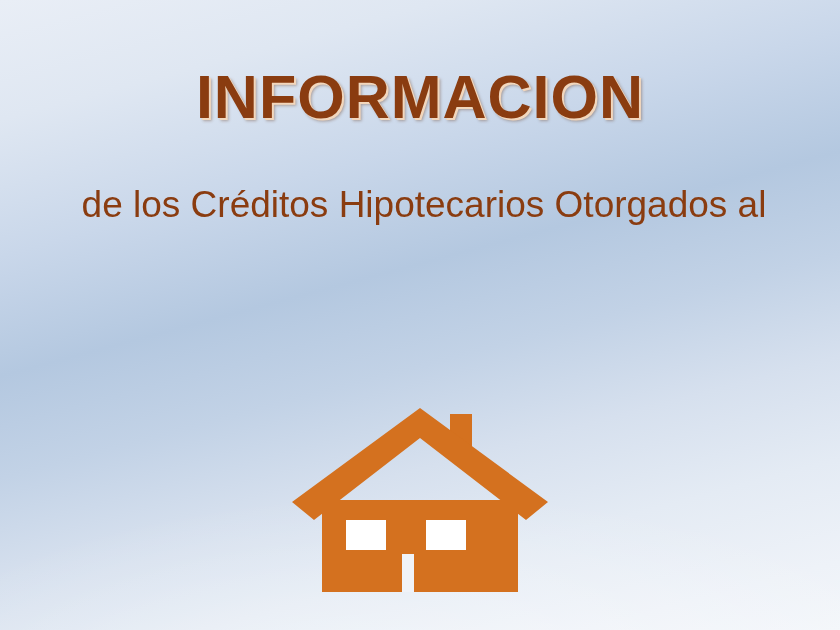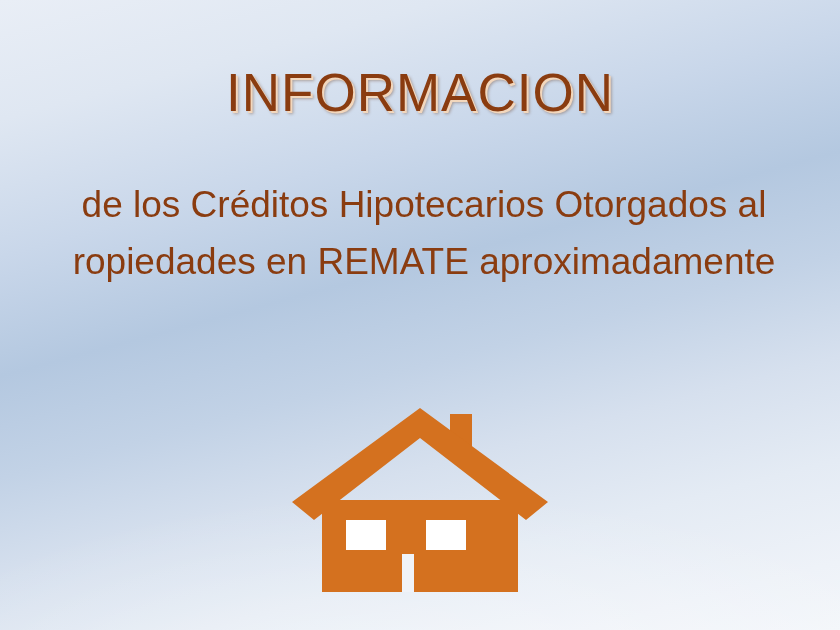--- a/index.html
+++ b/index.html
@@ -36,22 +36,22 @@
         rgba(255,255,255,0.55) 0%,
         rgba(255,255,255,0.0) 60%);
     pointer-events: none;
   }
   .title {
     position: absolute;
     top: 62px;
     left: 0;
     width: 840px;
     text-align: center;
-    font-size: 53px;
-    font-weight: normal;
+    font-size: 61px;
+    font-weight: bold;
     letter-spacing: 1px;
     color: #8a3c10;
     text-shadow:
        2px 2px 0 #f2d7bd,
        3px 3px 3px rgba(90,40,10,0.35);
     z-index: 3;
   }
   .body-text {
     position: absolute;
     top: 176px;
@@ -82,21 +82,20 @@
 </style>
 </head>
 <body>
 
 <div class="slide">
 
   <div class="title">INFORMACION</div>
 
   <div class="body-text">
     <div class="body-line">de los Créditos Hipotecarios Otorgados al</div>
-    <div class="body-line">ropiedades en REMATE aproximadamente</div>
   </div>
 
   <div class="house-wrap">
     <svg width="260" height="190" viewBox="0 0 260 190">
 
       <rect x="160" y="10" width="22" height="44" fill="#d4711f"></rect>
 
       <polygon points="130,4 258,98 236,116 130,34 24,116 2,98" fill="#d4711f"></polygon>
 
       <rect x="32" y="96" width="196" height="92" fill="#d4711f"></rect>

